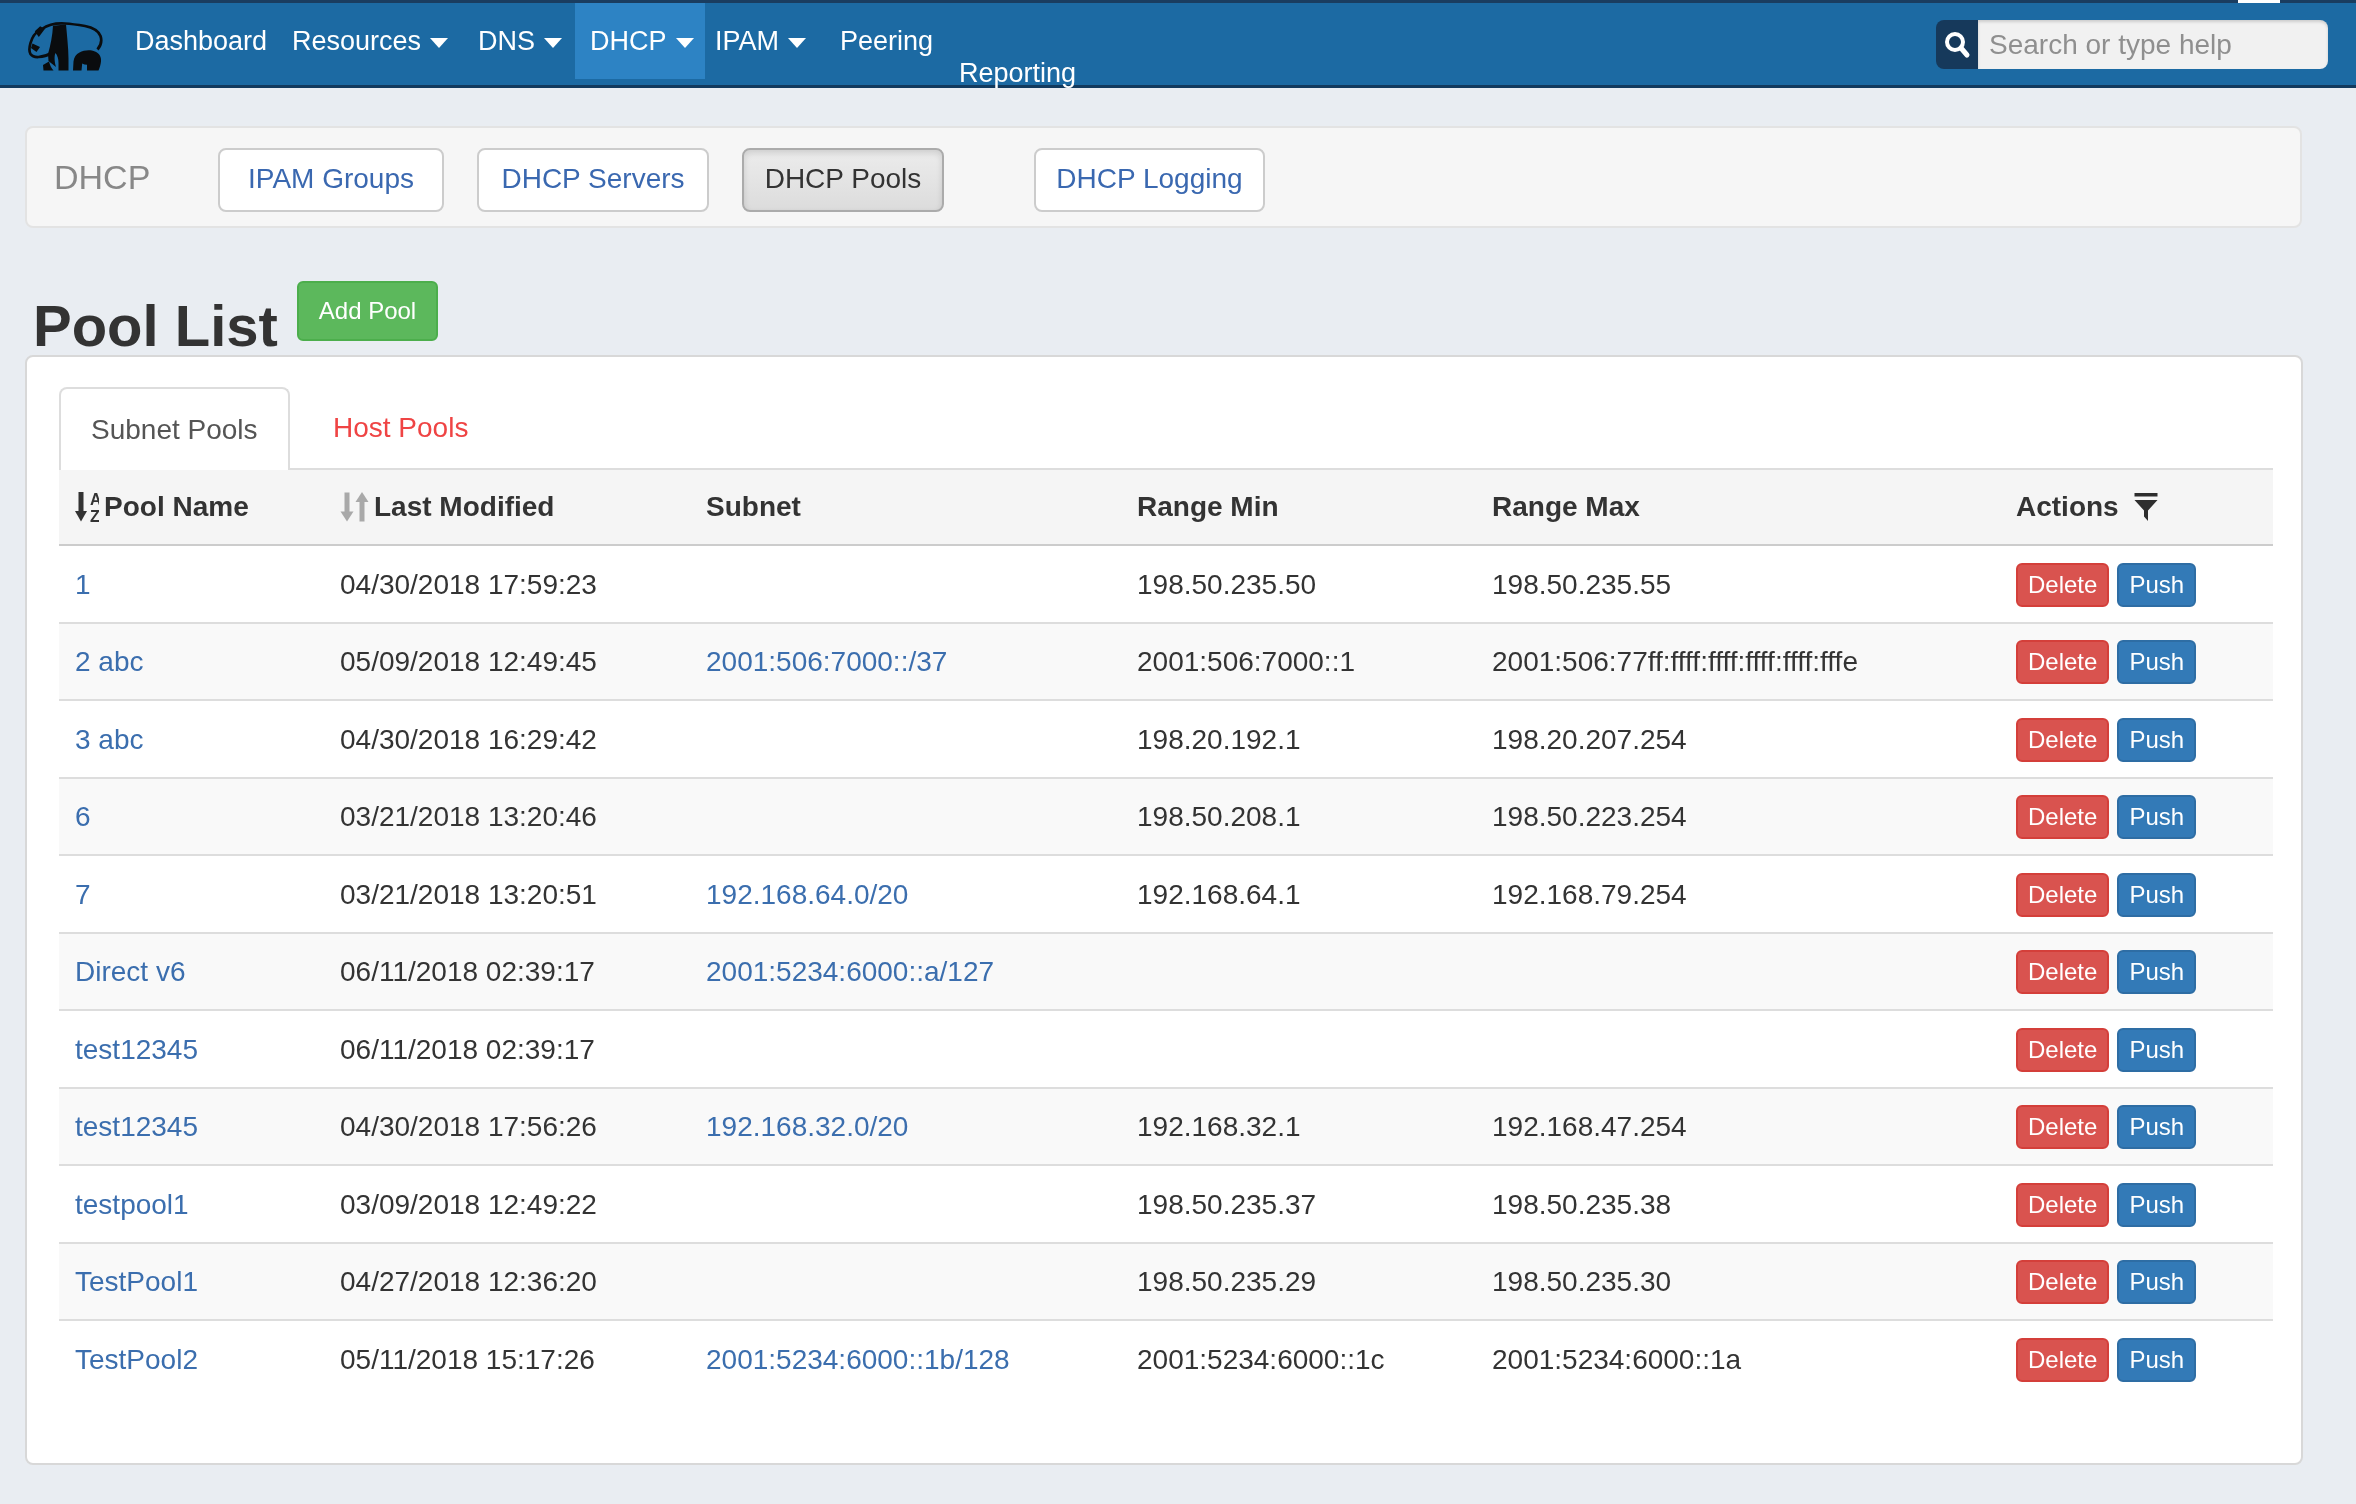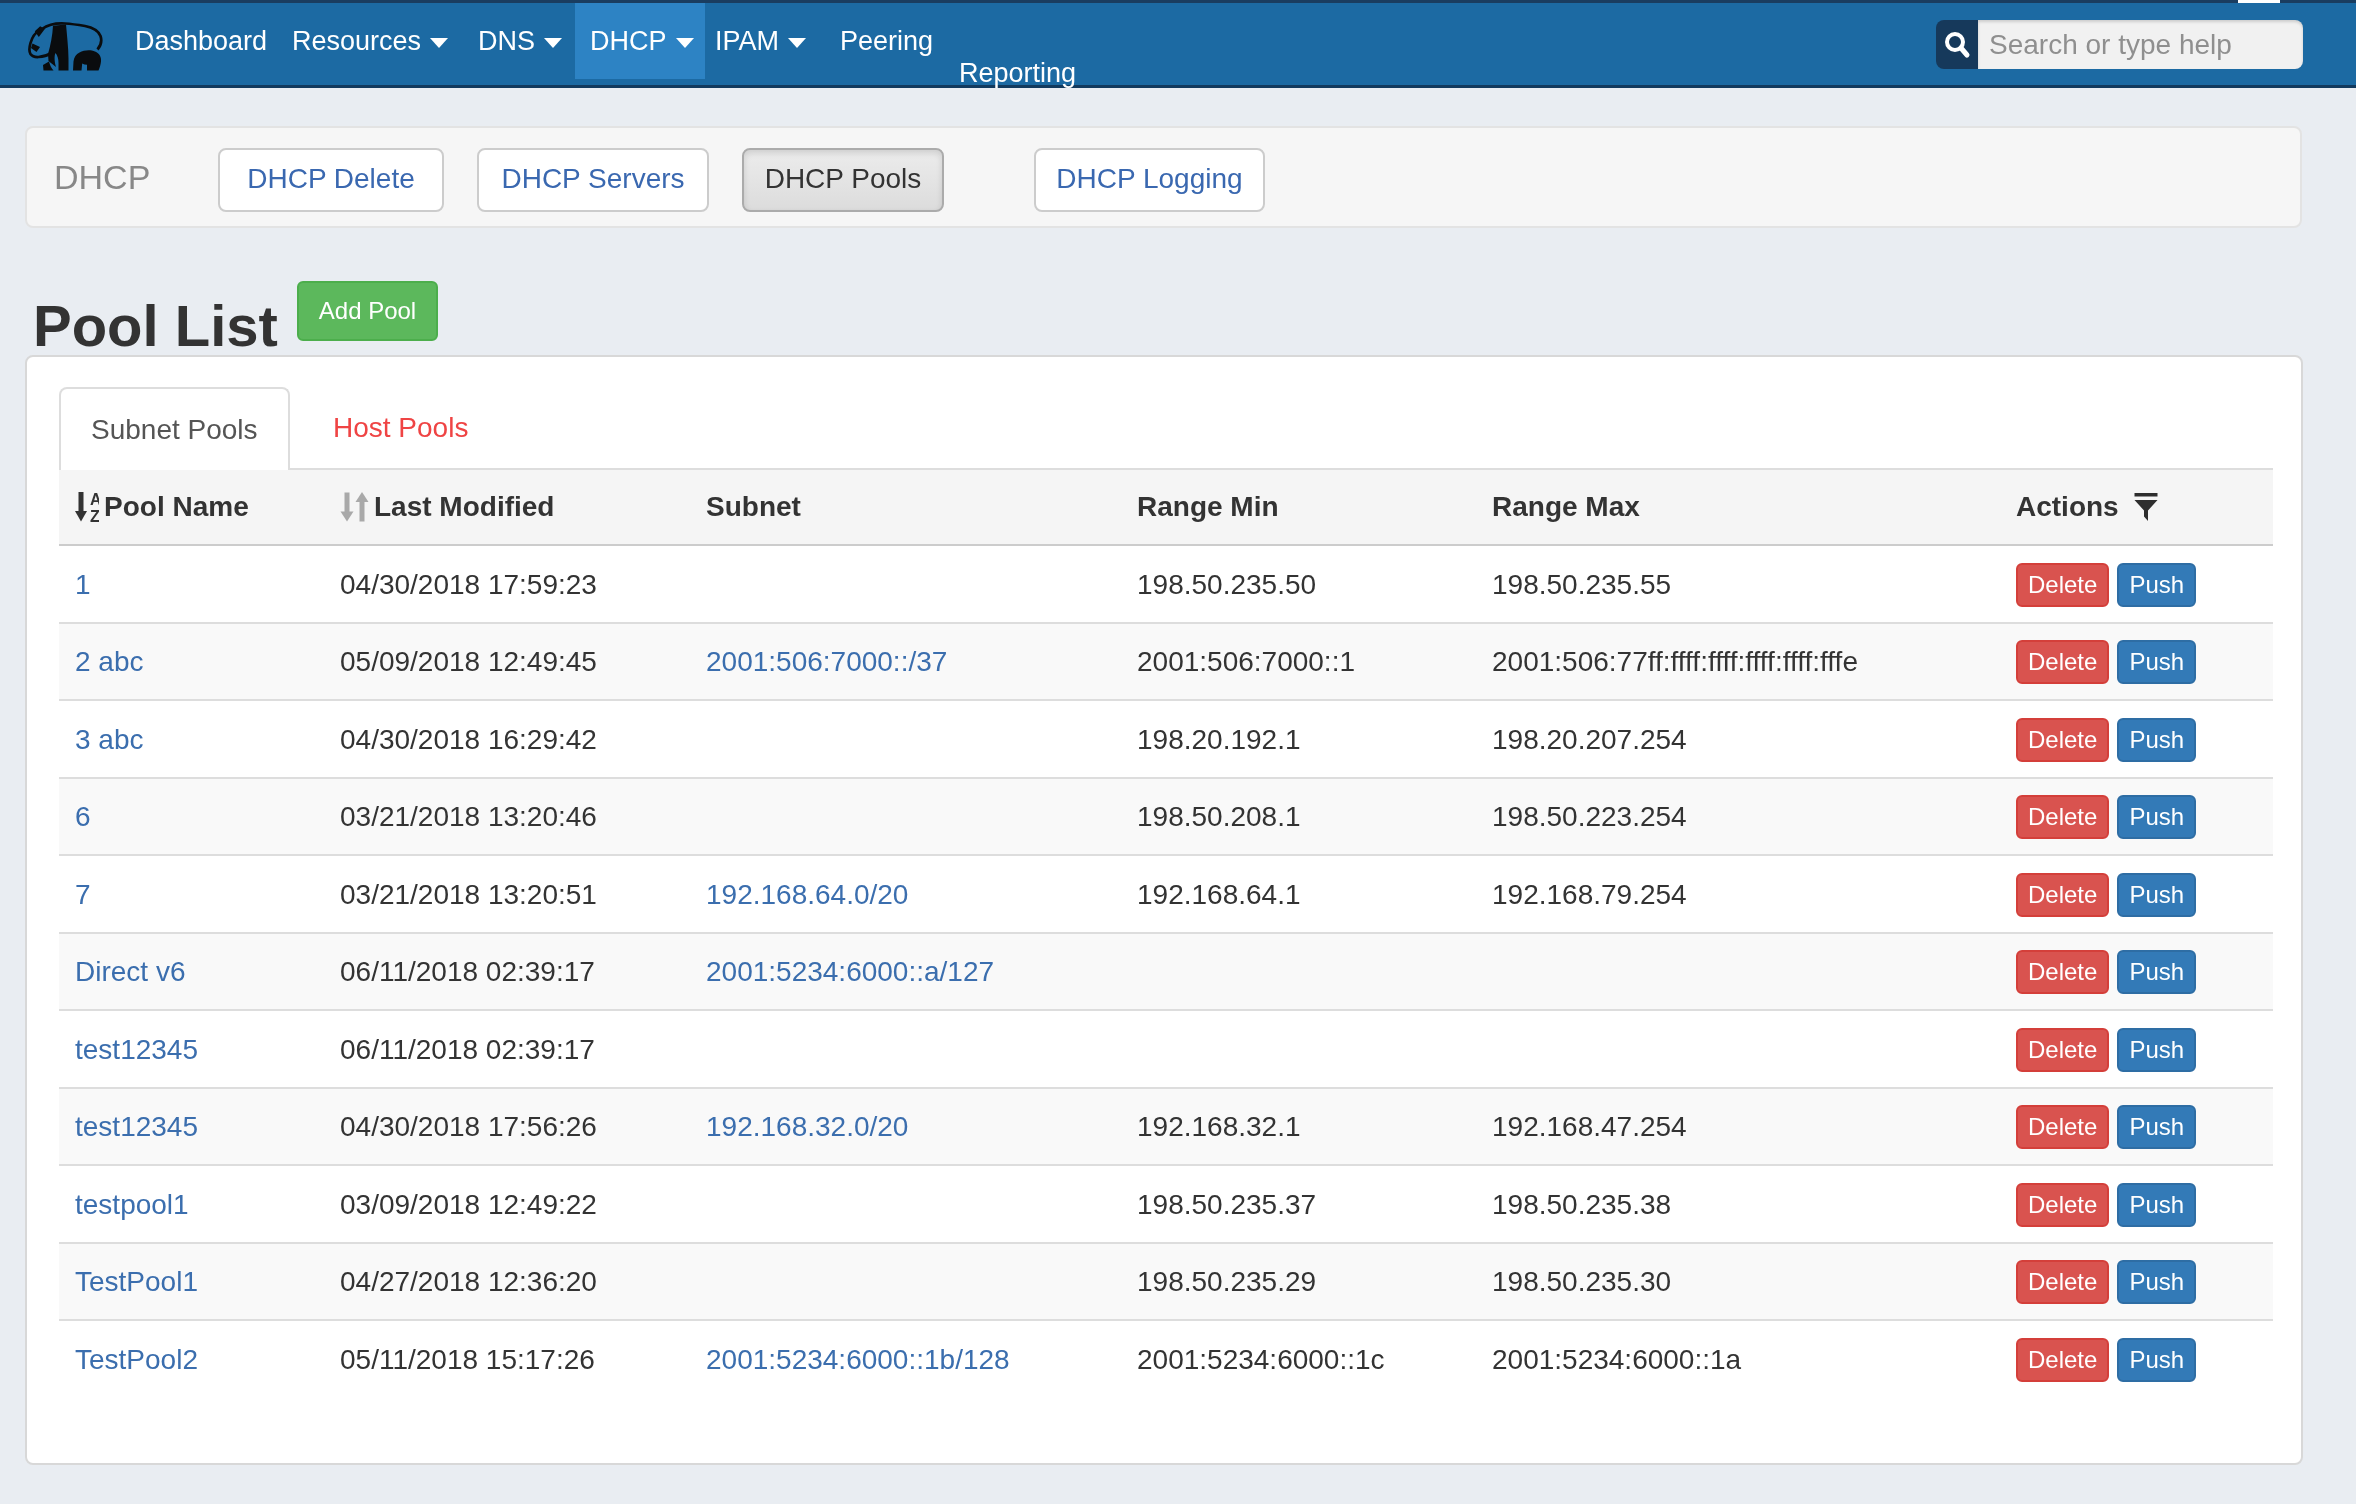--- a/index.html
+++ b/index.html
@@ -9,21 +9,21 @@
 
 
 #navbar { position:absolute; left:0; top:0; width:2356px; height:85px; background:#1c6aa3; border-top:3px solid #1a3d60; border-bottom:3px solid #123a5e; box-sizing:border-box; }
 #navbar { height:88px; }
 #logo { position:absolute; left:27px; top:17px; }
 .navitem { position:absolute; top:3px; color:#fff; font-size:27px; height:76px; display:flex; align-items:center; }
 .navitem.active { background:#2d83c4; }
 .caret { display:inline-block; width:0; height:0; border-left:9px solid transparent; border-right:9px solid transparent; border-top:10px solid #fff; margin-left:9px; position:relative; top:2px; }
 #searchgrp { position:absolute; left:1936px; top:20px; height:49px; }
 #searchicon { position:absolute; left:0; top:0; width:42px; height:49px; background:#16395b; border-radius:8px 0 0 8px; }
-#searchinput { position:absolute; left:42px; top:0; width:325px; height:49px; background:#f1f1f1; border-radius:0 8px 8px 0; box-shadow:inset 0 2px 3px rgba(0,0,0,0.15); }
+#searchinput { position:absolute; left:42px; top:0; width:350px; height:49px; background:#f1f1f1; border-radius:0 8px 8px 0; box-shadow:inset 0 2px 3px rgba(0,0,0,0.15); }
 #searchph { position:absolute; left:11px; top:0; line-height:49px; font-size:28px; color:#8f8f8f; }
 #topwhite { position:absolute; left:2238px; top:0; width:42px; height:3px; background:#fff; }
 
 
 #well { position:absolute; left:25px; top:126px; width:2273px; height:98px; background:#f6f6f6; border:2px solid #e3e3e3; border-radius:8px; }
 #welltitle { position:absolute; left:27px; top:0; height:98px; line-height:98px; font-size:34px; color:#888; }
 .wbtn { position:absolute; top:20px; height:64px; line-height:57px; box-sizing:border-box; border:2px solid #ccc; border-radius:8px; background:#fff; color:#3a68b0; font-size:28px; text-align:center; }
 .wbtn.active { background:linear-gradient(180deg,#ececec,#dcdcdc); border-color:#ababab; color:#333; box-shadow:inset 0 3px 6px rgba(0,0,0,0.13); }
 
 
@@ -79,21 +79,21 @@
       </svg>
   </div>
   <div id="searchinput">
       <span id="searchph">Search or type help</span>
     </div>
 </div>
 <div id="topwhite"></div>
 
 <div id="well">
   <div id="welltitle">DHCP</div>
-  <div class="wbtn" style="left:191px; width:226px;">DHCP Delete</div>
+  <div class="wbtn" style="left:191px; width:226px;">IPAM Groups</div>
   <div class="wbtn" style="left:450px; width:232px;">DHCP Servers</div>
   <div class="wbtn active" style="left:715px; width:202px;">DHCP Pools</div>
   <div class="wbtn" style="left:1007px; width:231px;">DHCP Logging</div>
 </div>
 
 <div id="poollist">Pool List</div>
 <div id="addpool">Add Pool</div>
 
 <div id="card">
 <div id="cardinner">

